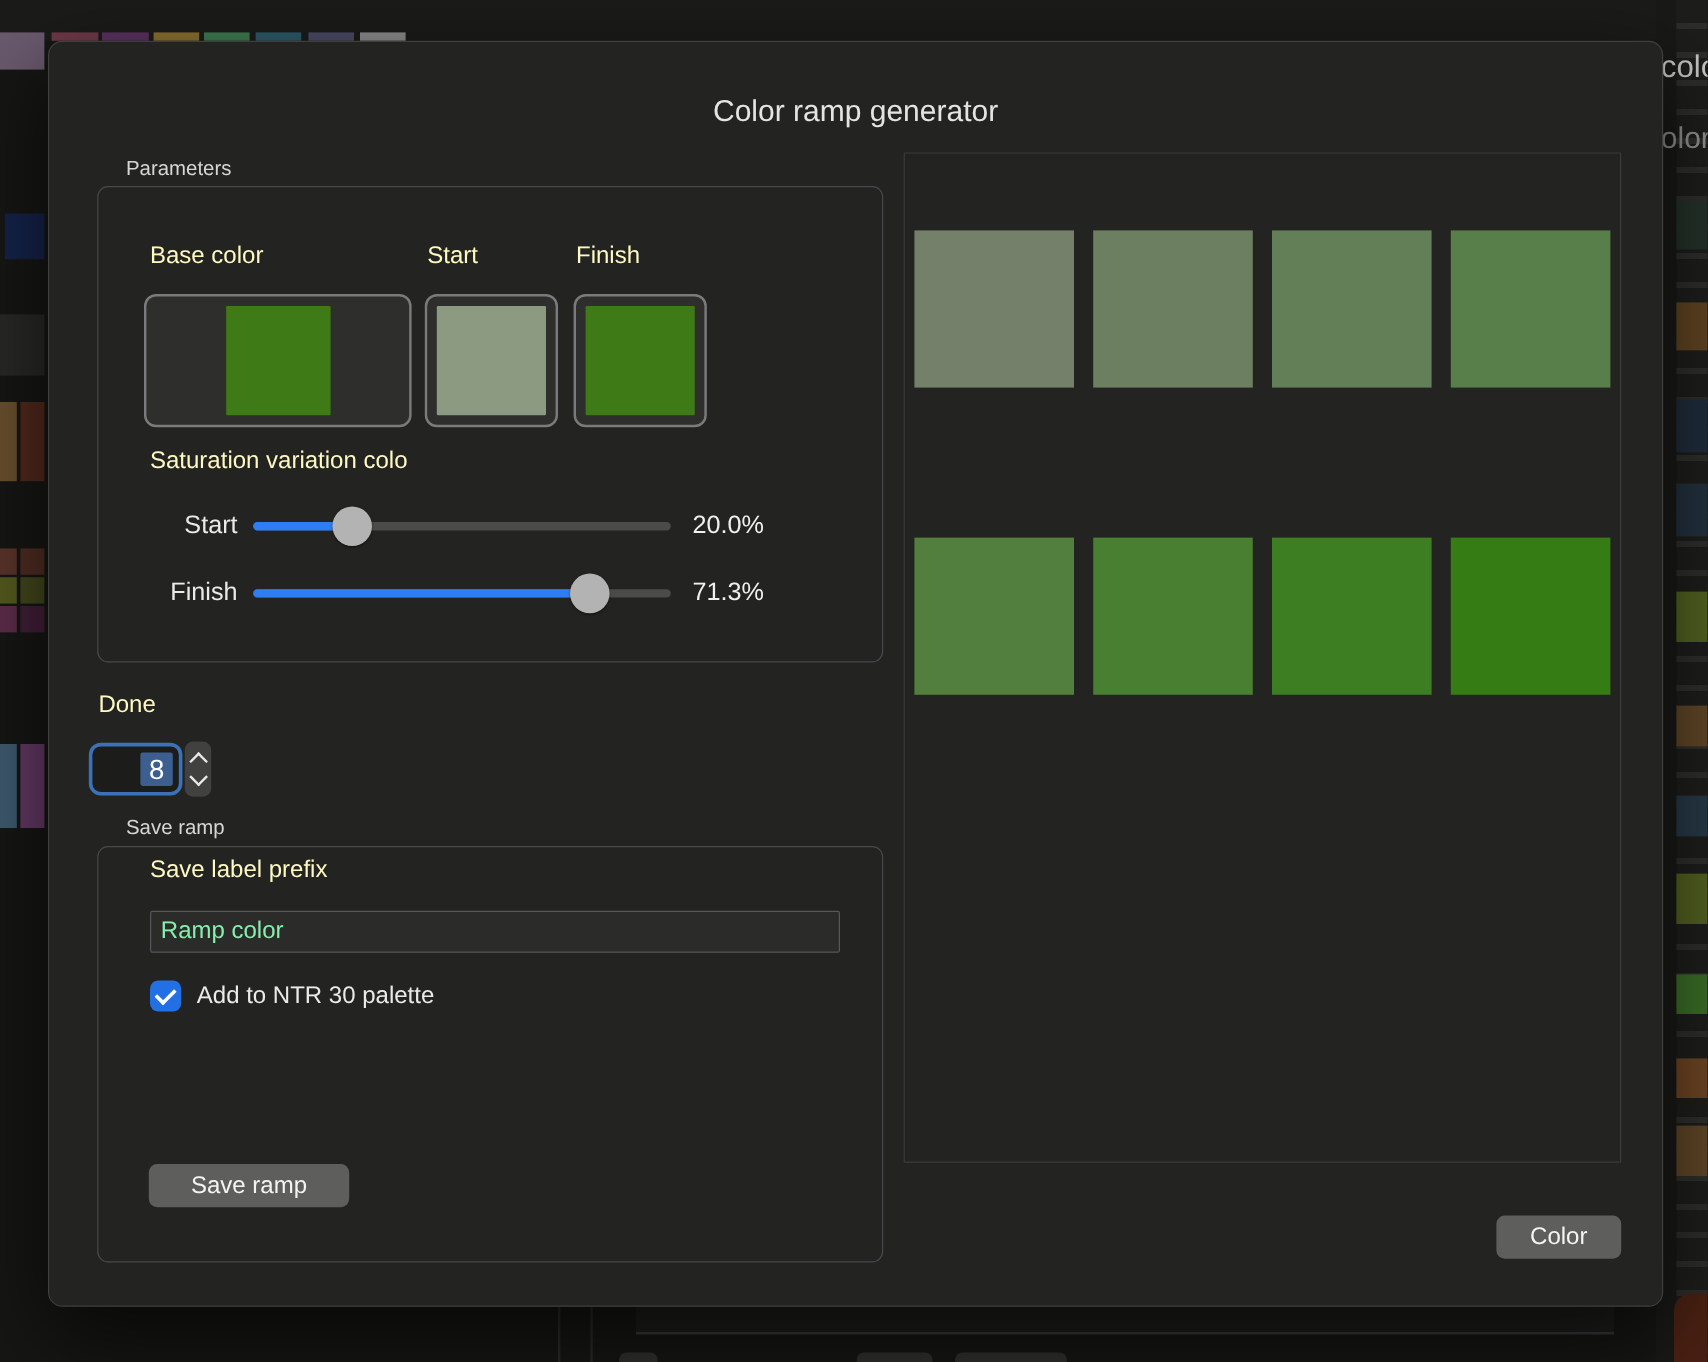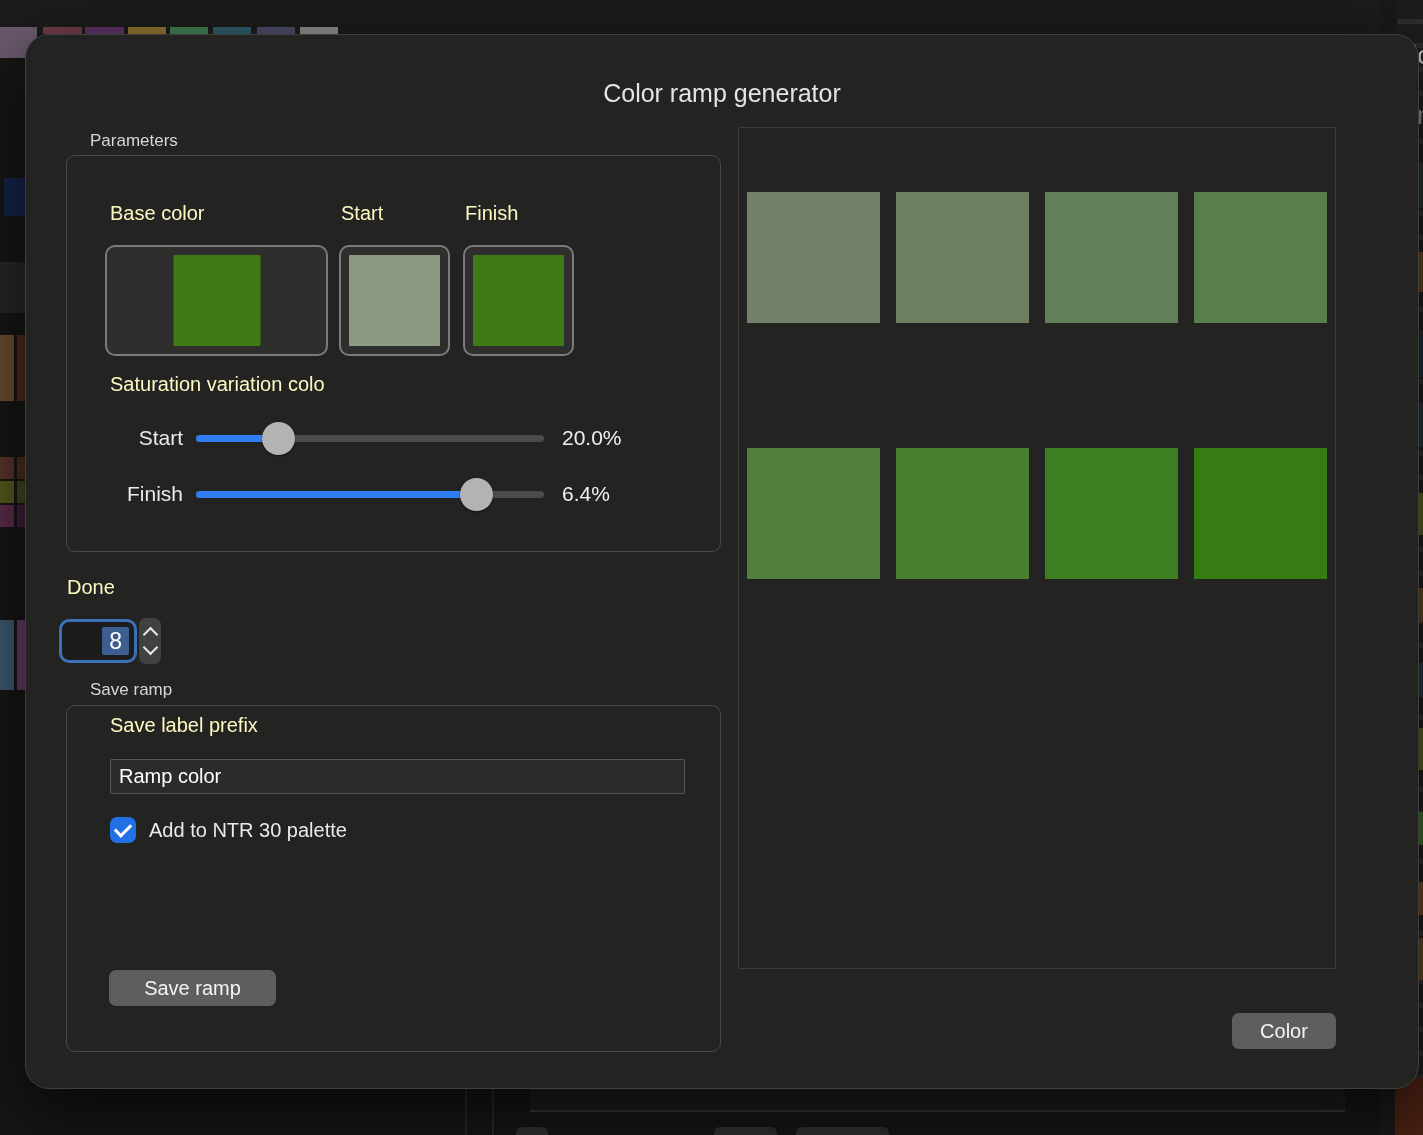--- a/index.html
+++ b/index.html
@@ -16,23 +16,23 @@
     background:repeating-linear-gradient(180deg,#1d1d1b 0 19px,#2d2d2b 19px 24px);}
   .right-gutter{position:absolute;left:1380px;top:0;width:17px;height:1135px;background:#191917;}
   .bd-text{position:absolute;left:1384px;white-space:nowrap;}
   .bottom-band{position:absolute;left:530px;top:1087px;width:815px;height:23px;
     background:#1e1e1c;border-bottom:2px solid #39393a;}
   .bottom-btn{position:absolute;top:1127px;height:8px;background:#2f2f2d;border-radius:6px 6px 0 0;}
   .red-corner{position:absolute;left:1395px;top:1078px;width:28px;height:57px;background:#4a2113;border-radius:14px 0 0 0;}
   .seam{position:absolute;top:1087px;height:48px;width:2px;background:#2a2a28;}
 
   
-  .dialog{position:absolute;left:25px;top:34px;width:1344px;height:1053px;
-    background:#232321;border:1px solid #3f3f3d;border-radius:24px;
-    box-shadow:0 25px 70px rgba(0,0,0,.65);z-index:10;padding-left:48px;}
+  .dialog{position:absolute;left:40px;top:34px;width:1344px;height:1053px;
+    background:#232321;border:1px solid #3f3f3d;border-radius:12px;
+    box-shadow:0 25px 70px rgba(0,0,0,.65);z-index:10;}
   .dlg-title{position:absolute;top:44px;left:0;width:100%;text-align:center;
     font-size:25px;color:#e4e4e2;}
   .section-label{position:absolute;font-size:17px;color:#d6d6d4;}
   .group-box{position:absolute;border:1px solid #48484a;border-radius:9px;}
   .params-box{left:40px;top:120px;width:653px;height:395px;}
   .save-box{left:40px;top:670px;width:653px;height:345px;}
   .ctl-label{position:absolute;font-size:20px;color:#fef9c3;}
 
   .well{position:absolute;top:89px;height:111px;background:#2e2e2c;
     border:2px solid #7b7b7d;border-radius:10px;box-sizing:border-box;}
@@ -62,21 +62,21 @@
   .chev.down{transform:rotate(225deg);margin-top:2px;margin-bottom:4px;}
 
   .btn{position:absolute;display:flex;align-items:center;justify-content:center;
     font-size:20px;color:#f4f4f2;border-radius:7px;cursor:default;}
   .generate-btn{left:200px;top:587px;width:221px;height:37px;background:#6b6b69;}
   .save-btn{left:42px;top:264px;width:167px;height:36px;background:#5e5e5d;}
   .done-btn{left:1206px;top:978px;width:104px;height:36px;background:#5e5e5d;}
 
   .prefix-input{position:absolute;left:43px;top:53px;width:565px;height:33px;
     background:#2b2b29;border:1px solid #57575a;border-radius:2px;
-    font-family:"Liberation Sans",sans-serif;font-size:20px;color:#ffffff;
+    font-family:"Liberation Sans",sans-serif;font-size:20px;color:#86efac;
     padding:0 0 0 8px;outline:none;box-sizing:content-box;}
   .checkbox-row{position:absolute;left:43px;top:111px;display:flex;align-items:center;}
   .checkbox{width:26px;height:26px;border-radius:7px;display:flex;align-items:center;justify-content:center;flex:none;}
   .checkmark{width:13px;height:7px;border-left:3px solid #fff;border-bottom:3px solid #fff;
     transform:rotate(-45deg) translate(1px,-1px);}
   .checkbox-label{margin-left:13px;font-size:20px;color:#eaeae8;}
 
   .preview-panel{position:absolute;left:712px;top:92px;width:598px;height:842px;
     border:1px solid #3b3b39;border-radius:1px;box-sizing:border-box;}
   .ramp-swatch{position:absolute;width:133px;height:131px;}
@@ -165,21 +165,21 @@
     </div>
 
     <div class="slider-row" style="top:314px">
       <span class="slider-label">Finish</span>
       <div class="slider">
         <div class="track">
           <div class="fill" style="width: 80.5%; background: rgb(45, 126, 245);"></div>
         </div>
         <div class="thumb" style="left: calc(80.5% - 16px);"></div>
       </div>
-      <span class="slider-value">6.4%</span>
+      <span class="slider-value">71.3%</span>
     </div>
   </div>
 
   <div class="ctl-label" style="left:41px;top:541px">Done</div>
 
   <div class="spinner">
     <div class="spin-field">
       <span class="spin-sel">8</span>
     </div>
     <div class="spin-stepper">

